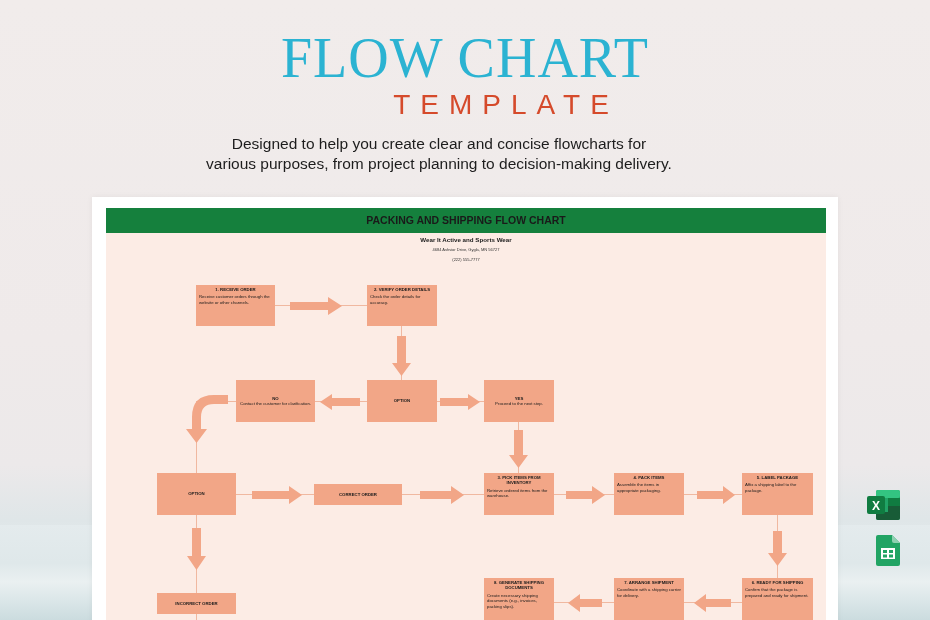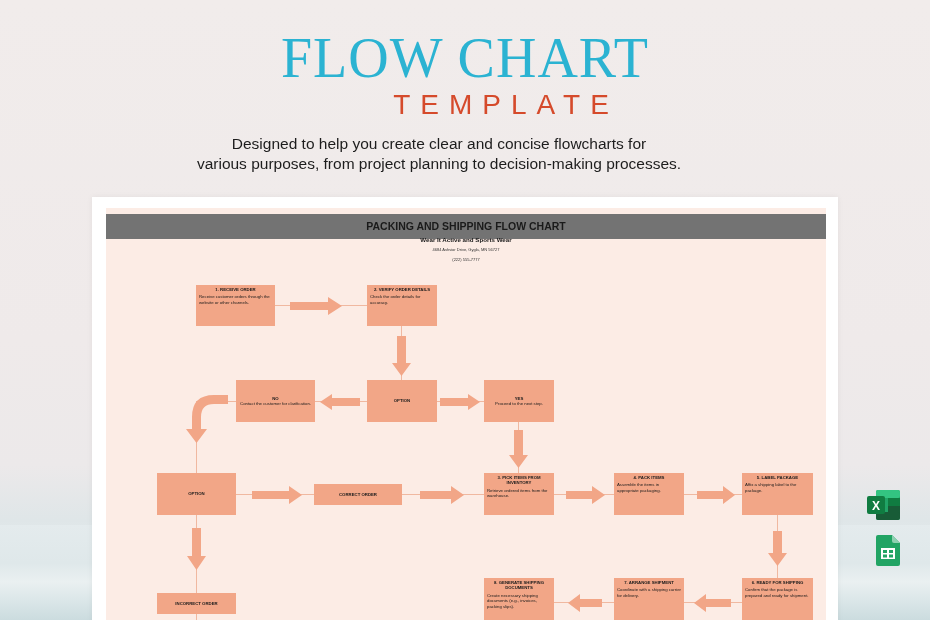--- a/index.html
+++ b/index.html
@@ -9,22 +9,22 @@
   .shelf{position:absolute;left:0;top:525px;width:930px;height:95px;
     background:linear-gradient(180deg,#e4ebed 0%,#dfe8ea 40%,#eaf0f1 60%,#cbdcdf 100%);}
   .hero-title{position:absolute;left:0;width:930px;top:26px;text-align:center;
     font-family:Liberation Serif, serif;font-size:56px;color:#2bb3d2;letter-spacing:1px;line-height:64px;}
   .hero-sub{position:absolute;left:0;width:930px;top:88px;text-align:center;
     font-size:28px;color:#d54a2b;letter-spacing:10px;line-height:34px;margin-left:41px;}
   .hero-desc{position:absolute;left:0;width:878px;top:134px;text-align:center;
     font-size:15.5px;color:#1d1d1d;line-height:20px;}
   .paper{position:absolute;left:92px;top:197px;width:746px;height:440px;background:#ffffff;box-shadow:0 0 6px rgba(0,0,0,0.06);}
   .sheet{position:absolute;left:106px;top:208px;width:720px;height:420px;background:#fcece5;}
-  .sheet-header{position:absolute;left:0;top:0;width:720px;height:25px;background:#737373;
-    text-align:center;font-weight:bold;font-size:10.5px;line-height:25px;color:#1a1a1a;margin-top:6px;}
+  .sheet-header{position:absolute;left:0;top:0;width:720px;height:25px;background:#15803d;
+    text-align:center;font-weight:bold;font-size:10.5px;line-height:25px;color:#1a1a1a;}
   .company{position:absolute;left:0;width:720px;top:28px;text-align:center;font-weight:bold;font-size:6.2px;color:#1a1a1a;}
   .address{position:absolute;left:0;width:720px;top:39px;text-align:center;font-size:4px;color:#333;}
   .phone{position:absolute;left:0;width:720px;top:49px;text-align:center;font-size:4px;color:#333;}
   .box{position:absolute;background:#f2a687;box-sizing:border-box;padding:2px 3px;color:#1a1a1a;font-size:4.3px;line-height:5.4px;}
   .box .t{display:block;text-align:center;font-weight:bold;font-size:4.3px;}
   .box .d{display:block;margin-top:2px;}
   .box.center{display:flex;flex-direction:column;justify-content:center;align-items:center;text-align:center;}
   .box.center .d{margin-top:0;}
   .line{position:absolute;background:#f0b8a0;}
   svg.arrows{position:absolute;left:0;top:0;}
@@ -32,21 +32,21 @@
 </style>
 </head>
 <body>
 
 <div class="shelf"></div>
 
 <div class="hero-title">FLOW CHART</div>
 <div class="hero-sub">TEMPLATE</div>
 <div class="hero-desc">
   <div>Designed to help you create clear and concise flowcharts for</div>
-  <div>various purposes, from project planning to decision-making processes.</div>
+  <div>various purposes, from project planning to decision-making delivery.</div>
 </div>
 
 <div class="paper"></div>
 
 <div class="sheet">
   <div class="sheet-header">PACKING AND SHIPPING FLOW CHART</div>
   <div class="company">Wear It Active and Sports Wear</div>
   <div class="address">4684 Ashvior Drive, Gygla, MN 56727</div>
   <div class="phone">(222) 555-7777</div>
 

